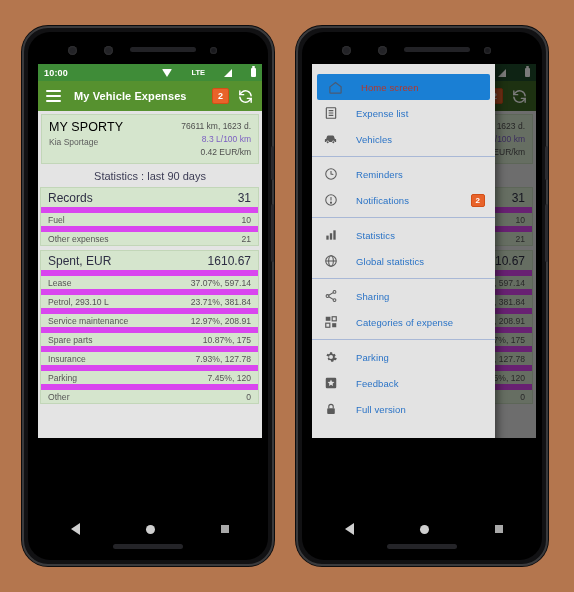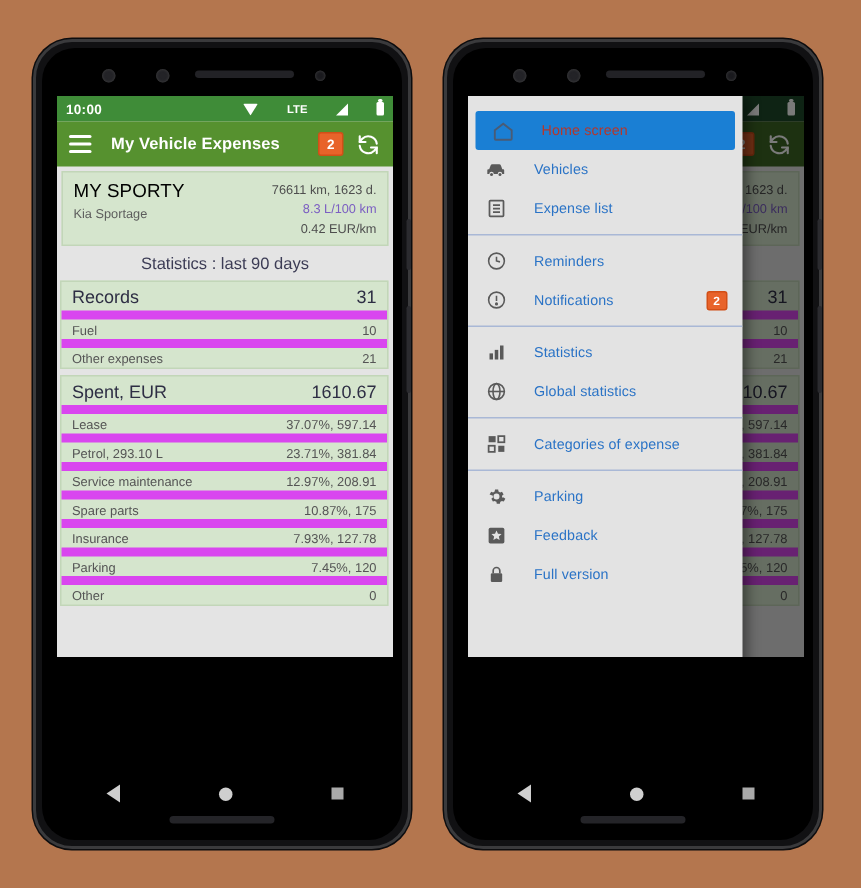--- a/index.html
+++ b/index.html
@@ -548,39 +548,39 @@
               <div class="ditem active">
                 <span class="dicon">
                   <svg width="15" height="15" viewBox="0 0 24 24" fill="none" stroke="currentColor" stroke-width="2">
                       <path d="M3 11l9-7 9 7v9a1 1 0 0 1-1 1H4a1 1 0 0 1-1-1z"></path>
                     </svg>
                 </span>
                 <span class="dlabel">Home screen</span>
               </div>
               <div class="ditem">
                 <span class="dicon">
-                  <svg width="15" height="15" viewBox="0 0 24 24" fill="currentColor">
-                      <path d="M5 11l1.5-4.2A2 2 0 0 1 8.4 5.5h7.2a2 2 0 0 1 1.9 1.3L19 11h1a1 1 0 0 1 1 1v4h-2.1a2.4 2.4 0 0 0-4.8 0H9.9a2.4 2.4 0 0 0-4.8 0H3v-4a1 1 0 0 1 1-1z"></path>
-                      <circle cx="7.5" cy="16.4" r="1.6"></circle>
-                      <circle cx="16.5" cy="16.4" r="1.6"></circle>
-                    </svg>
-                </span>
-                <span class="dlabel">Vehicles</span>
-              </div>
-              <div class="ditem">
-                <span class="dicon">
                   <svg width="14" height="14" viewBox="0 0 24 24" fill="none" stroke="currentColor" stroke-width="2">
                       <rect x="4" y="3" width="16" height="18" rx="1"></rect>
                       <line x1="8" y1="8" x2="16" y2="8"></line>
                       <line x1="8" y1="12" x2="16" y2="12"></line>
                       <line x1="8" y1="16" x2="16" y2="16"></line>
                     </svg>
                 </span>
                 <span class="dlabel">Expense list</span>
               </div>
+              <div class="ditem">
+                <span class="dicon">
+                  <svg width="15" height="15" viewBox="0 0 24 24" fill="currentColor">
+                      <path d="M5 11l1.5-4.2A2 2 0 0 1 8.4 5.5h7.2a2 2 0 0 1 1.9 1.3L19 11h1a1 1 0 0 1 1 1v4h-2.1a2.4 2.4 0 0 0-4.8 0H9.9a2.4 2.4 0 0 0-4.8 0H3v-4a1 1 0 0 1 1-1z"></path>
+                      <circle cx="7.5" cy="16.4" r="1.6"></circle>
+                      <circle cx="16.5" cy="16.4" r="1.6"></circle>
+                    </svg>
+                </span>
+                <span class="dlabel">Vehicles</span>
+              </div>
             </div>
 
             <div class="ddiv"></div>
 
             <div class="dsection">
               <div class="ditem">
                 <span class="dicon">
                   <svg width="14" height="14" viewBox="0 0 24 24" fill="none" stroke="currentColor" stroke-width="1.8">
                       <circle cx="12" cy="12" r="9"></circle>
                       <polyline points="12,7 12,12 16,13"></polyline>
@@ -622,20 +622,32 @@
                       <line x1="3" y1="12" x2="21" y2="12"></line>
                     </svg>
                 </span>
                 <span class="dlabel">Global statistics</span>
               </div>
             </div>
 
             <div class="ddiv"></div>
 
             <div class="dsection">
+              <div class="ditem">
+                <span class="dicon">
+                  <svg width="14" height="14" viewBox="0 0 24 24" fill="none" stroke="currentColor" stroke-width="1.8">
+                      <circle cx="18" cy="5" r="2.4"></circle>
+                      <circle cx="6" cy="12" r="2.4"></circle>
+                      <circle cx="18" cy="19" r="2.4"></circle>
+                      <line x1="8.2" y1="10.8" x2="15.8" y2="6.2"></line>
+                      <line x1="8.2" y1="13.2" x2="15.8" y2="17.8"></line>
+                    </svg>
+                </span>
+                <span class="dlabel">Sharing</span>
+              </div>
               <div class="ditem">
                 <span class="dicon">
                   <svg width="14" height="14" viewBox="0 0 24 24" fill="currentColor">
                       <rect x="3" y="3" width="8" height="7"></rect>
                       <rect x="14" y="3" width="7" height="7" fill="none" stroke="currentColor" stroke-width="2"></rect>
                       <rect x="3" y="14" width="7" height="7" fill="none" stroke="currentColor" stroke-width="2"></rect>
                       <rect x="14" y="14" width="7" height="7"></rect>
                     </svg>
                 </span>
                 <span class="dlabel">Categories of expense</span>

